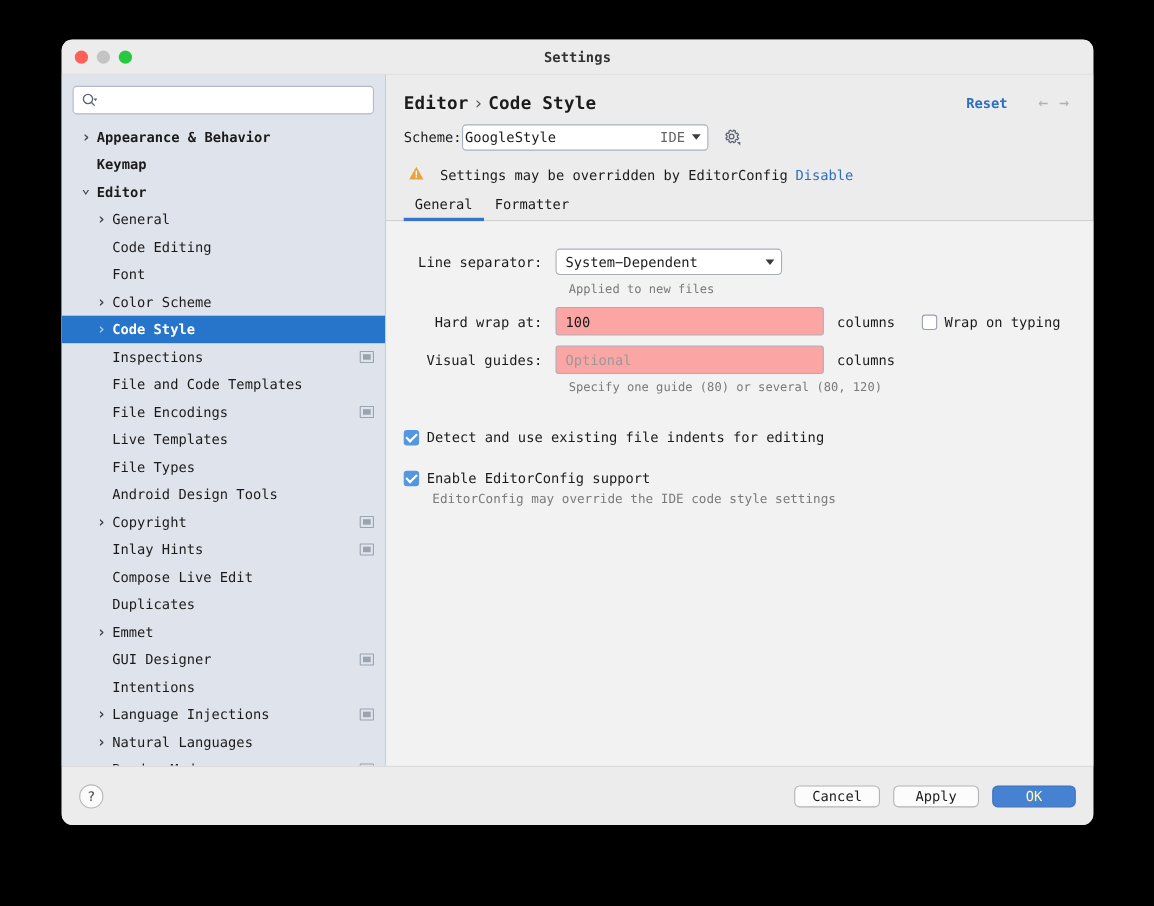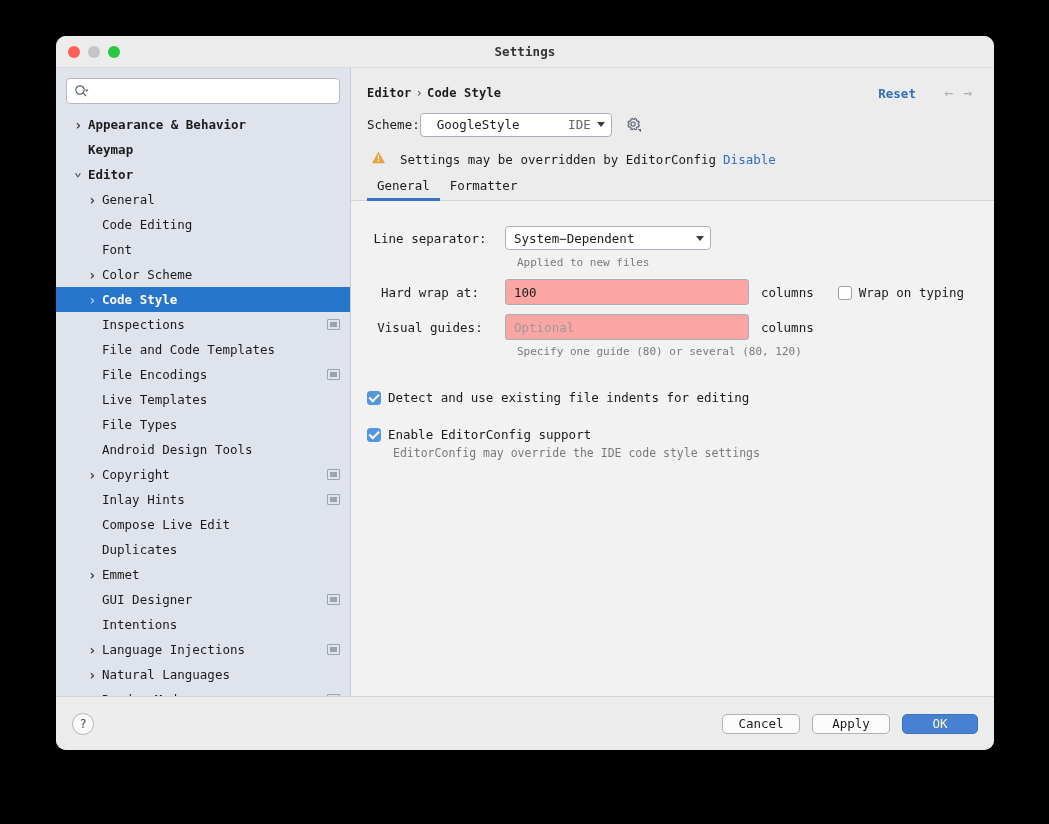--- a/index.html
+++ b/index.html
@@ -150,47 +150,47 @@
     flex-direction: column;
     position: relative;
   }
   #breadcrumb-row {
     display: flex;
     align-items: center;
     padding: 14px 22px 0 16px;
     height: 36px;
   }
   #breadcrumb {
-    font-size: 12px; font-weight: bold; color: #1B1B1B;
+    font-size: 16px; font-weight: bold; color: #1B1B1B;
     letter-spacing: 0.2px;
   }
   #breadcrumb .sep { font-weight: normal; color: #555; margin: 0 4px; }
   .spacer { flex: 1; }
   #reset-link {
     font-size: 12.5px; font-weight: bold; color: #2D6FBE;
     cursor: pointer; margin-right: 18px;
   }
   .nav-arrow {
     font-size: 15px; color: #B0B0B0; margin-left: 10px;
     cursor: default; line-height: 1;
   }
 
   #scheme-row {
     display: flex; align-items: center;
     padding: 7px 16px 0 16px;
     height: 34px;
   }
   #scheme-label { font-size: 12.5px; color: #1B1B1B; }
   #scheme-select {
-    width: 192px; height: 24px;
+    width: 224px; height: 24px;
     background: #FFFFFF;
     border: 1px solid #A9AFBA;
     border-radius: 4px;
     display: flex; align-items: center;
-    padding: 0 6px 0 16px;
+    padding: 0 6px 0 2px;
     font-size: 12.5px; color: #1B1B1B;
     cursor: default;
   }
   #scheme-select .val { flex: 1; }
   #scheme-select .ide { color: #666; }
   .caret {
     width: 0; height: 0;
     border-left: 4.5px solid transparent;
     border-right: 4.5px solid transparent;
     border-top: 5px solid #3c3c3c;
@@ -237,21 +237,21 @@
     overflow: hidden;
   }
   .field-row {
     display: flex; align-items: center;
     margin-bottom: 0;
     height: 30px;
   }
   .field-label {
     width: 138px;
     flex: 0 0 138px;
-    text-align: center;
+    text-align: right;
     font-size: 12.5px; color: #1B1B1B;
     padding-right: 12px;
   }
   .hint {
     font-size: 11px; color: #7A7A7A;
     padding-left: 150px;
     height: 24px;
     line-height: 20px;
   }
   .combo {

